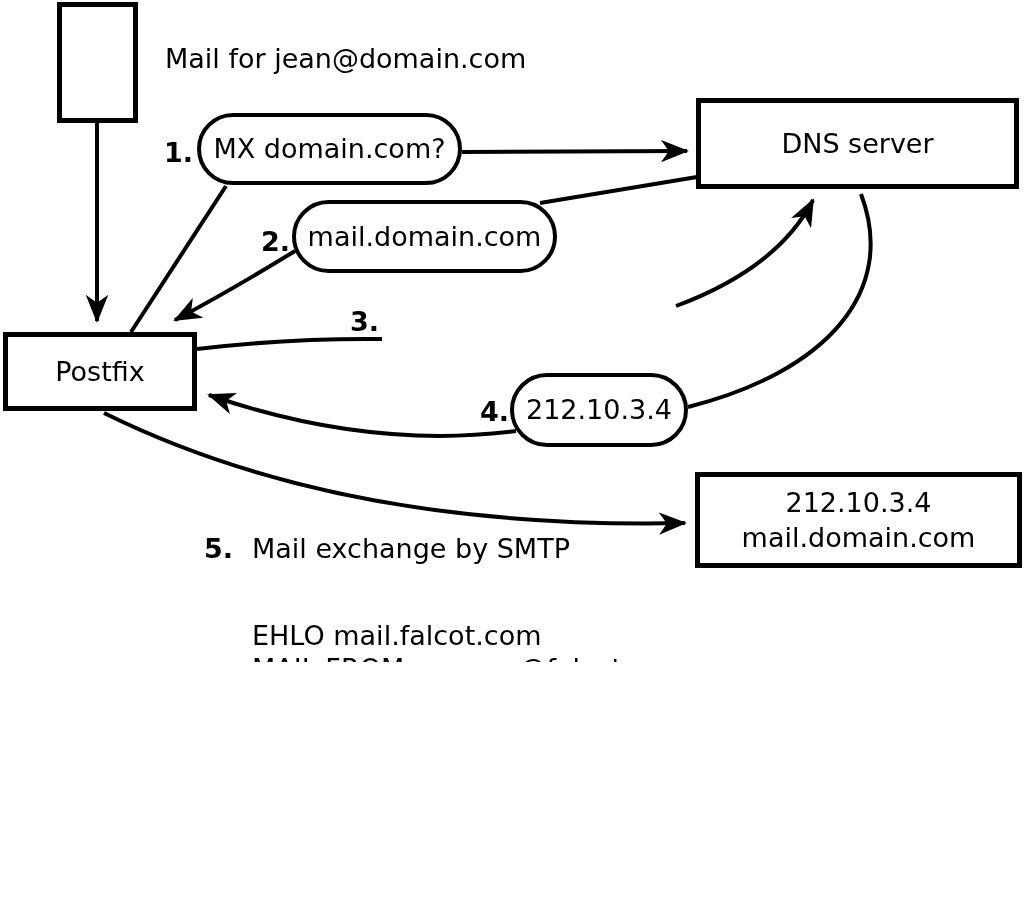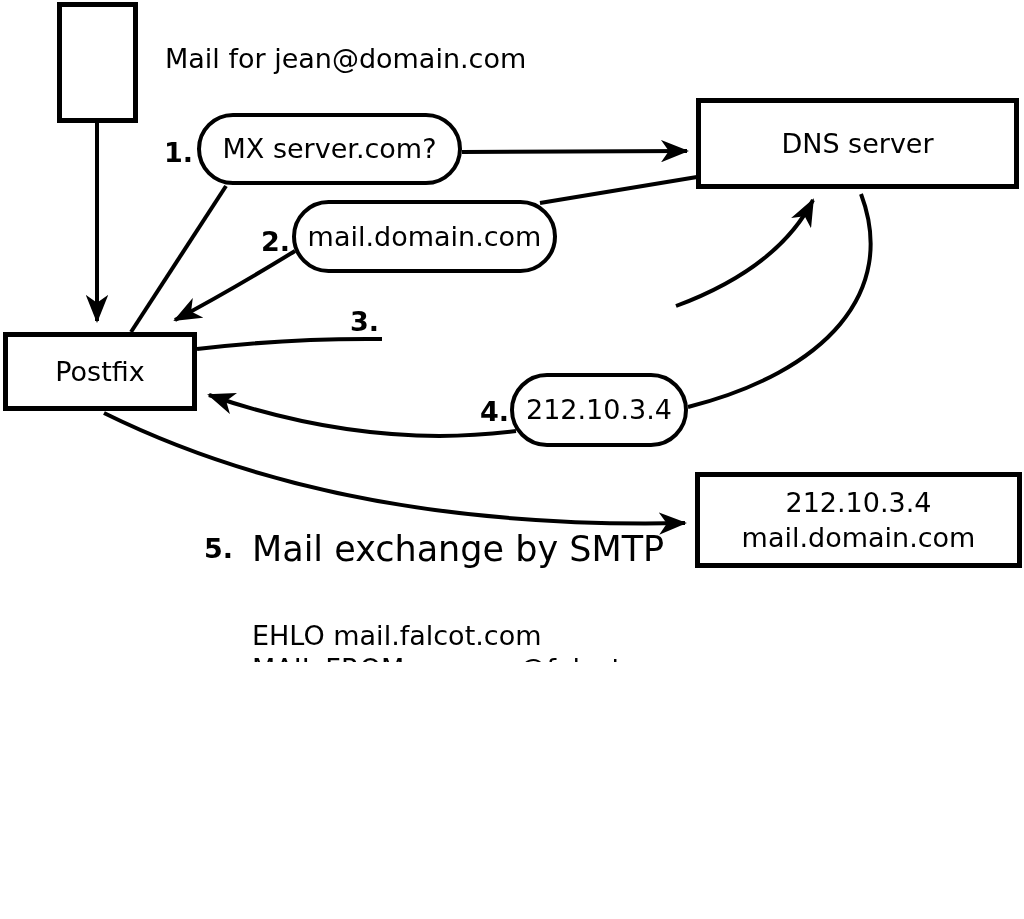--- a/index.html
+++ b/index.html
@@ -58,21 +58,21 @@
   .title {
     position: absolute;
     left: 165px; top: 45px;
     font-size: 27px;
     line-height: 28px;
     white-space: nowrap;
   }
   .step5-label {
     position: absolute;
     left: 252px; top: 535px;
-    font-size: 35px;
+    font-size: 27px;
     line-height: 28px;
     white-space: nowrap;
   }
   .smtp {
     position: absolute;
     left: 252px; top: 620px;
     font-size: 27px;
     line-height: 32.6px;
     white-space: pre;
   }
@@ -100,21 +100,21 @@
   <div class="node postfix">
     <span>Postfix</span>
   </div>
 
   <div class="node mailsrv">
     <div>212.10.3.4</div>
     <div>mail.domain.com</div>
   </div>
 
   <div class="node pill pill1">
-    <span>MX server.com?</span>
+    <span>MX domain.com?</span>
   </div>
   <div class="node pill pill2">
     <span>mail.domain.com</span>
   </div>
   <div class="node pill pill4">
     <span>212.10.3.4</span>
   </div>
 
   <div class="num n1">1.</div>
   <div class="num n2">2.</div>

